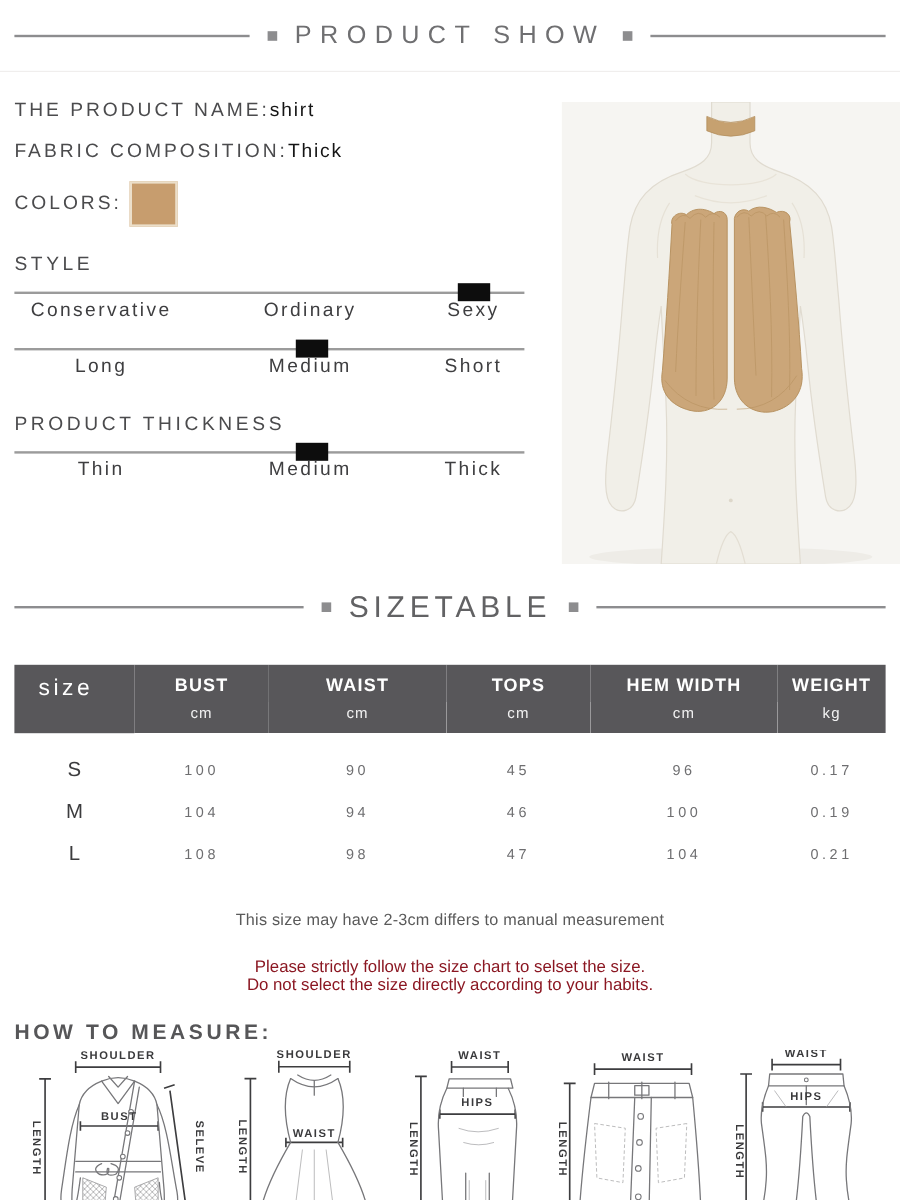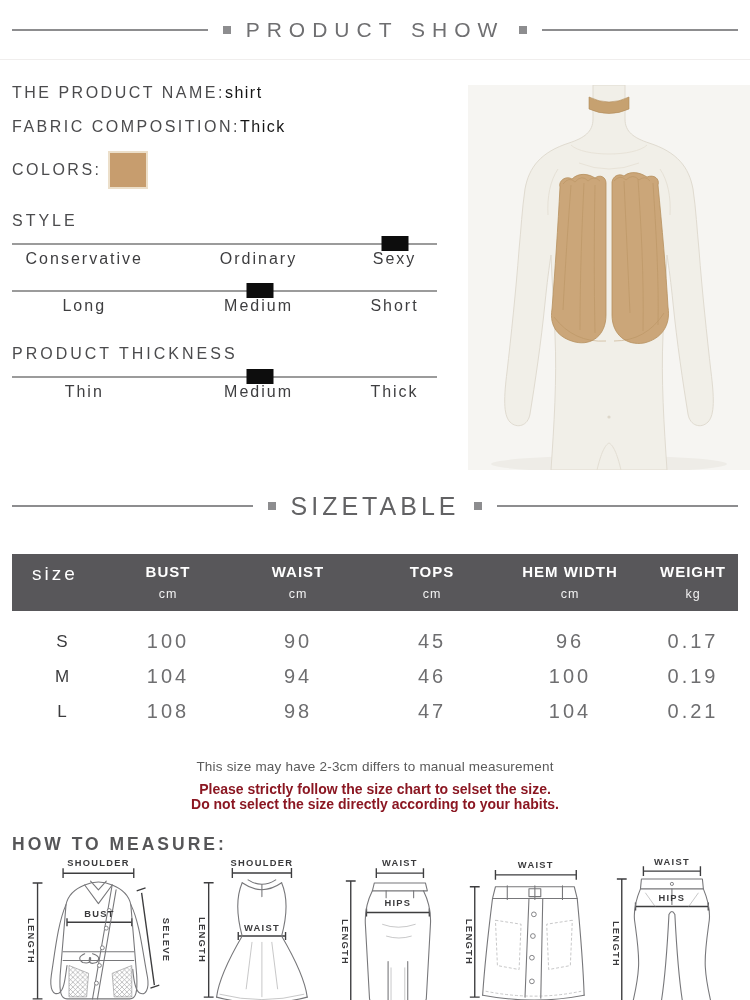--- a/index.html
+++ b/index.html
@@ -38,28 +38,28 @@
 
   
   .sizetbl{margin:30px auto 0 auto;width:726px;border-collapse:collapse;table-layout:fixed;}
   .sizetbl thead{background:#58575a;color:#fff;}
   .sizetbl th{font-weight:700;font-size:15px;letter-spacing:1px;padding:0;text-align:center;}
   .sizetbl th.size-th{font-weight:400;font-size:19px;letter-spacing:3px;text-align:left;
                       padding:2px 0 0 20px;vertical-align:top;}
   .sizetbl thead .lbl-row th{padding-top:9px;height:22px;vertical-align:top;}
   .sizetbl thead .unit-row th{font-weight:400;font-size:12.5px;letter-spacing:1px;
                               padding:0 0 8px 0;height:18px;opacity:.92;}
-  .sizetbl td{text-align:center;font-size:20px;letter-spacing:3px;color:#6e6e70;height:33px;}
+  .sizetbl td{text-align:center;font-size:12px;letter-spacing:3px;color:#6e6e70;height:33px;}
   .sizetbl td.size-td{font-size:17px;letter-spacing:0;color:#3c3c3e;}
   .sizetbl tbody tr:first-child td{padding-top:14px;}
 
   
   .notes{margin-top:30px;text-align:center;}
   .note-gray{font-size:13.5px;letter-spacing:.2px;color:#5a5a5a;}
-  .note-red{font-size:14px;line-height:1.06;color:#8b1722;font-weight:700;margin-top:8px;}
+  .note-red{font-size:14px;line-height:1.06;color:#8b1722;font-weight:400;margin-top:24px;}
   .note-red div{margin:0;}
 
   
   .measure-title{margin:22px 0 0 12px;font-size:17.5px;letter-spacing:3px;color:#565658;font-weight:600;}
   .diagrams{display:flex;justify-content:space-between;align-items:flex-start;
             padding:4px 14px 0 14px;}
   .diagrams svg{display:block;}
   .garment{stroke:#77777a;stroke-width:1.1;fill:none;stroke-linecap:round;stroke-linejoin:round;}
   .garment-soft{stroke:#9a9a9c;stroke-width:.8;fill:none;opacity:.7;}
   .meas{stroke:#3d3d3f;stroke-width:1.4;fill:none;stroke-linecap:butt;}

